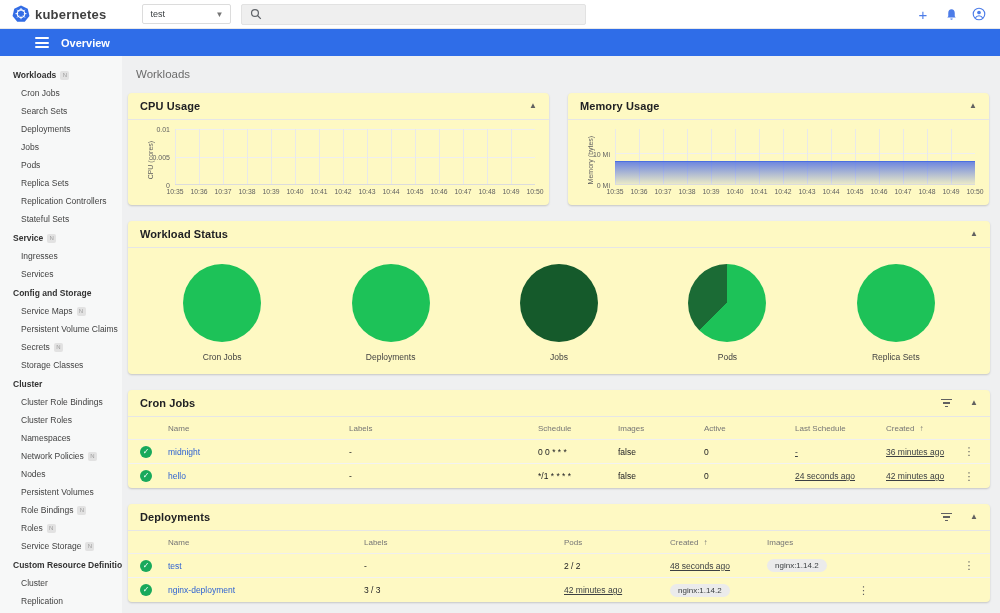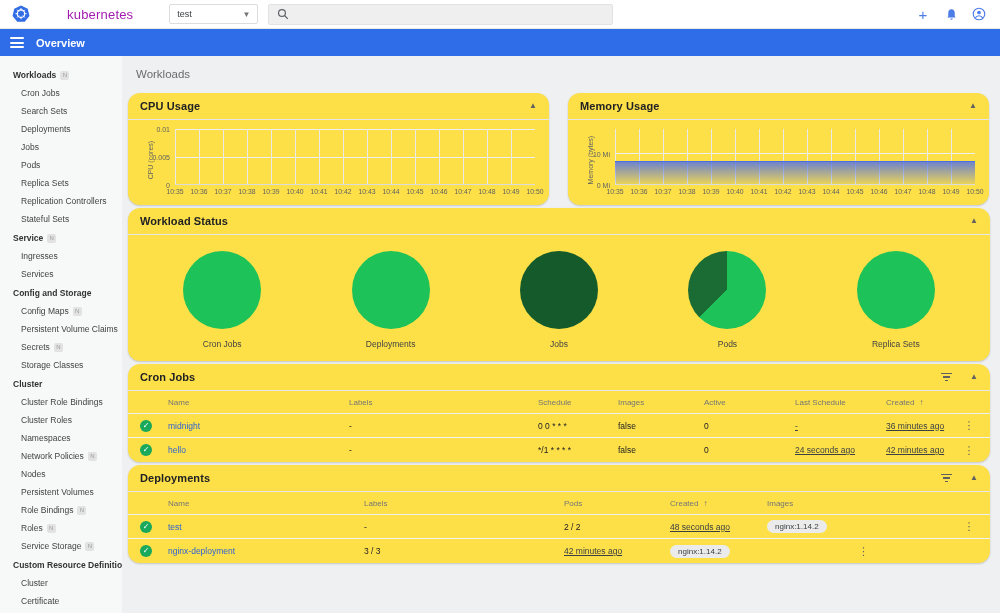--- a/index.html
+++ b/index.html
@@ -1,50 +1,50 @@
 <!DOCTYPE html>
 <html><head>
 <meta charset="utf-8">
 <style>
   * { margin:0; padding:0; box-sizing:border-box; }
   html,body { width:1000px; height:613px; overflow:hidden; font-family:"Liberation Sans", sans-serif; background:#eff0f1; }
 
   
   .topbar { height:29px; background:#fff; display:flex; align-items:center; border-bottom:1px solid #e8e8e8; }
   .logo { display:flex; align-items:center; gap:5px; padding:0 12px; }
-  .logo-text { color:#a21caf; font-weight:normal; font-size:13px; letter-spacing:.2px;margin-left:32px; }
+  .logo-text { color:#404040; font-weight:bold; font-size:13px; letter-spacing:.2px; }
   .ns-select { width:89px; height:20px; margin-left:24px; border:1px solid #dcdcdc; background:#fff; border-radius:2px;
                display:flex; align-items:center; justify-content:space-between; padding:0 7px; font-size:9px; color:#3c4043; cursor:pointer; }
   .ns-caret { color:#757575; font-size:8px; }
   .searchbar { width:345px; height:21px; margin-left:10px; background:#efefef; border:1px solid #e2e2e2; border-radius:2px;
                display:flex; align-items:center; padding:0 8px; gap:10px; }
   .searchbar input { border:none; background:transparent; outline:none; font-size:9.5px; color:#3c4043; width:100%; font-family:"Liberation Sans", sans-serif; }
   .top-actions { margin-left:auto; display:flex; align-items:center; gap:14px; padding-right:14px; }
   .top-icon { color:#4c7ce8; width:14px; height:14px; display:flex; align-items:center; justify-content:center; cursor:pointer; }
   .plus-glyph { font-size:15px; line-height:1; color:#4c7ce8; }
 
   
-  .appbar { height:27px; background:#2f6de8; display:flex; align-items:center; color:#fff; }
+  .appbar { height:27px; background:#2f6de8; display:flex; align-items:center; color:#fff;padding-left:25px; }
   .hamburger { width:14px; display:flex; flex-direction:column; gap:2.5px; margin:0 12px 0 10px; cursor:pointer; }
   .hamburger i { display:block; height:2px; background:#fff; border-radius:1px; }
   .appbar-title { font-size:11px; font-weight:bold; }
 
   
   .shell { display:flex; height:557px; }
   .sidebar { width:122px; background:#f7f8f8; padding:9px 0 0 0; font-size:8.5px; color:#424242; flex-shrink:0; overflow:hidden; }
   .sb-section { padding:5px 0 4px 13px; font-weight:bold; color:#333; white-space:nowrap; display:flex; align-items:center; }
   .sb-item { padding:4px 0 4px 21px; white-space:nowrap; cursor:pointer; display:flex; align-items:center; }
   .nbadge { display:inline-flex; align-items:center; justify-content:center; width:9px; height:9px; margin-left:4px;
             background:#e2e2e2; color:#9a9a9a; border-radius:2px; font-size:6px; font-weight:normal; flex-shrink:0; }
 
   .content { flex:1; padding:10px 10px 0 6px; overflow:hidden; }
   .page-title { color:#6b6b6b; font-size:11.5px; margin:2px 0 13px 8px; }
 
   
-  .card { background:#fde047; border-radius:12px; box-shadow:0 1px 2px rgba(0,0,0,.18); margin-bottom:3px; }
+  .card { background:#fef9c3; border-radius:4px; box-shadow:0 1px 2px rgba(0,0,0,.18); margin-bottom:16px; }
   .card-head { height:27px; display:flex; align-items:center; padding:0 12px; border-bottom:1px solid #e6e6e6; }
   .card-title { font-size:11px; color:#202124; font-weight:bold; letter-spacing:.1px; }
   .card-tools { margin-left:auto; display:flex; align-items:center; gap:18px; }
   .caret-up { color:#616161; font-size:8px; cursor:pointer; line-height:1; }
   .filter-icon { display:flex; flex-direction:column; gap:2px; align-items:center; cursor:pointer; }
   .filter-icon i { display:block; height:1.5px; background:#616161; }
   .filter-icon i:nth-child(1){width:11px} .filter-icon i:nth-child(2){width:7px} .filter-icon i:nth-child(3){width:3px}
 
   .charts-row { display:flex; gap:19px; }
   .chart-card { width:421px; }
@@ -189,21 +189,21 @@
       <div class="sb-item">
         <span>Ingresses</span>
       </div>
       <div class="sb-item">
         <span>Services</span>
       </div>
       <div class="sb-section">
         <span>Config and Storage</span>
       </div>
       <div class="sb-item">
-        <span>Config Maps</span>
+        <span>Service Maps</span>
         <span class="nbadge">N</span>
       </div>
       <div class="sb-item">
         <span>Persistent Volume Claims</span>
         <span class="nbadge">N</span>
       </div>
       <div class="sb-item">
         <span>Secrets</span>
         <span class="nbadge">N</span>
       </div>
@@ -244,21 +244,21 @@
         <span>Service Storage</span>
         <span class="nbadge">N</span>
       </div>
       <div class="sb-section">
         <span>Custom Resource Definitions</span>
       </div>
       <div class="sb-item">
         <span>Cluster</span>
       </div>
       <div class="sb-item">
-        <span>Certificate</span>
+        <span>Replication</span>
       </div>
       <div class="sb-item"></div>
     </nav>
 
   <main class="content">
     <div class="page-title">Workloads</div>
 
     <div class="charts-row">
       <section class="card chart-card" id="cpu-card">
         <div class="card-head">

